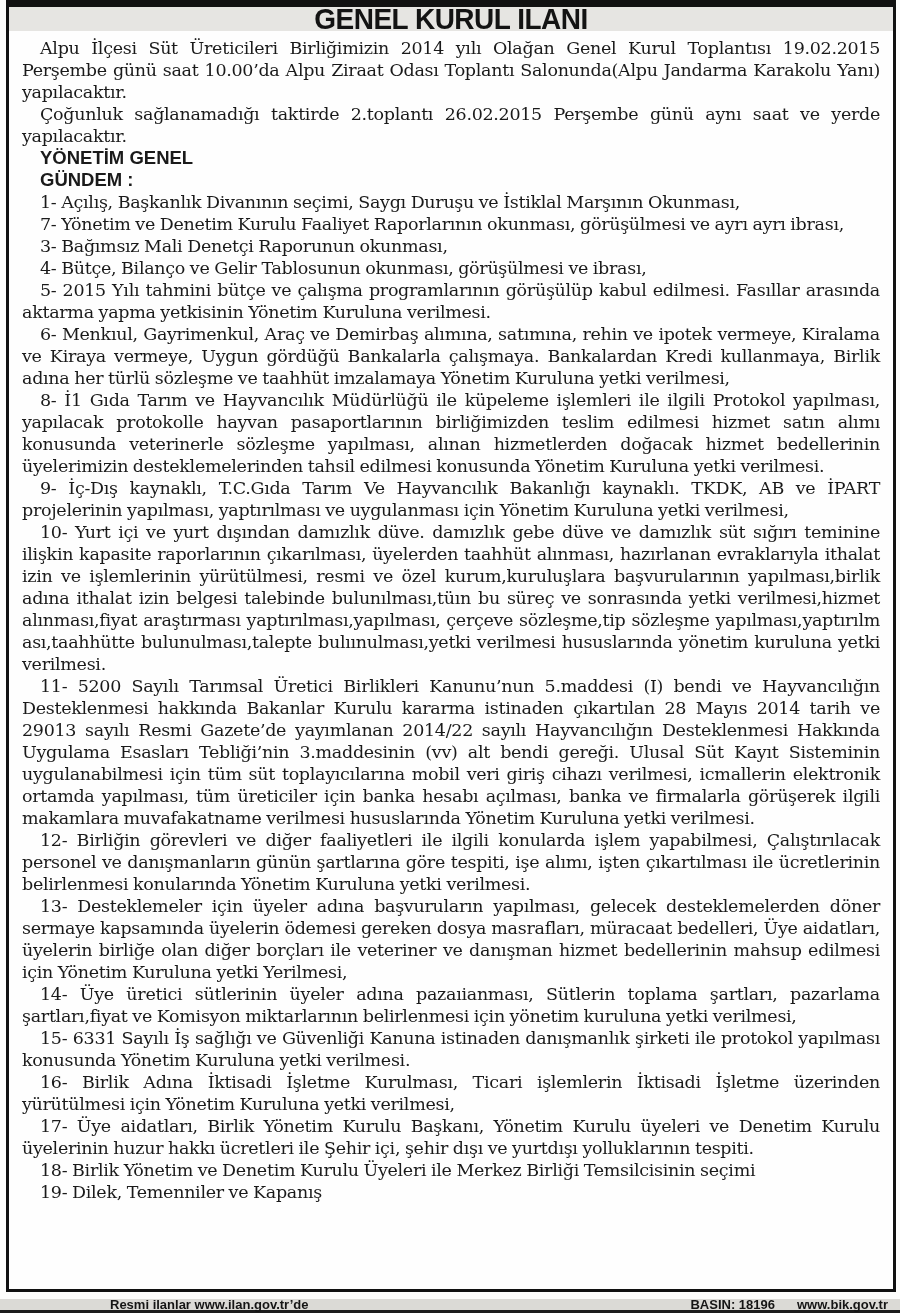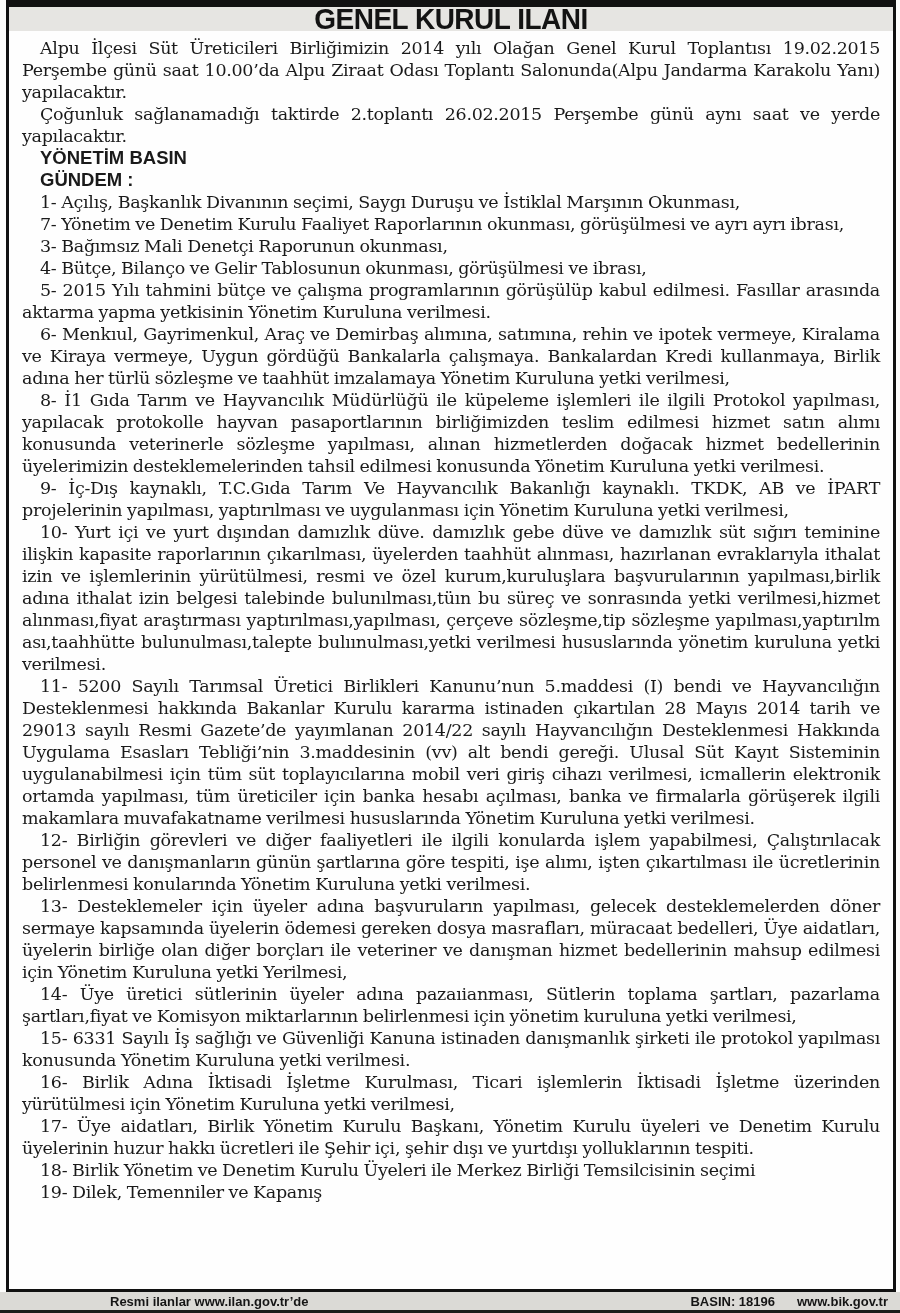--- a/index.html
+++ b/index.html
@@ -45,21 +45,21 @@
     font-family:"Liberation Sans","DejaVu Sans",sans-serif;
     font-weight:700;
     font-size:18.5px;
     text-align:left;
     letter-spacing:0;
     word-spacing:0;
   }
   .footer-bar{
     position:absolute;
     left:0;right:0;bottom:0;
-    height:21px;
+    height:14px;
     background:#dbdad6;
     border-bottom:3px solid #1c1c1c;
     box-sizing:border-box;
     display:flex;align-items:center;
     font-family:"Liberation Sans","DejaVu Sans",sans-serif;
     font-weight:700;
     font-size:13px;
     color:#151515;
   }
   .footer-left{margin-left:110px;}
@@ -69,21 +69,21 @@
 <body>
 
 <div class="page">
   <div class="notice-box">
     <div class="title-band">
       <span class="title">GENEL KURUL İLANI</span>
     </div>
     <div class="doc-body">
       <p>Alpu İlçesi Süt Üreticileri Birliğimizin 2014 yılı Olağan Genel Kurul Toplantısı 19.02.2015 Perşembe günü saat 10.00’da Alpu Ziraat Odası Toplantı Salonunda(Alpu Jandarma Karakolu Yanı) yapılacaktır.</p>
       <p>Çoğunluk sağlanamadığı taktirde 2.toplantı 26.02.2015 Perşembe günü aynı saat ve yerde yapılacaktır.</p>
-      <p class="heading">YÖNETİM BASIN</p>
+      <p class="heading">YÖNETİM GENEL</p>
       <p class="heading">GÜNDEM :</p>
       <p>1- Açılış, Başkanlık Divanının seçimi, Saygı Duruşu ve İstiklal Marşının Okunması,</p>
       <p>7- Yönetim ve Denetim Kurulu Faaliyet Raporlarının okunması, görüşülmesi ve ayrı ayrı ibrası,</p>
       <p>3- Bağımsız Mali Denetçi Raporunun okunması,</p>
       <p>4- Bütçe, Bilanço ve Gelir Tablosunun okunması, görüşülmesi ve ibrası,</p>
       <p>5- 2015 Yılı tahmini bütçe ve çalışma programlarının görüşülüp kabul edilmesi. Fasıllar arasında aktarma yapma yetkisinin Yönetim Kuruluna verilmesi.</p>
       <p>6- Menkıul, Gayrimenkul, Araç ve Demirbaş alımına, satımına, rehin ve ipotek vermeye, Kiralama ve Kiraya vermeye, Uygun gördüğü Bankalarla çalışmaya. Bankalardan Kredi kullanmaya, Birlik adına her türlü sözleşme ve taahhüt imzalamaya Yönetim Kuruluna yetki verilmesi,</p>
       <p>8- İ1 Gıda Tarım ve Hayvancılık Müdürlüğü ile küpeleme işlemleri ile ilgili Protokol yapılması, yapılacak protokolle hayvan pasaportlarının birliğimizden teslim edilmesi hizmet satın alımı konusunda veterinerle sözleşme yapılması, alınan hizmetlerden doğacak hizmet bedellerinin üyelerimizin desteklemelerinden tahsil edilmesi konusunda Yönetim Kuruluna yetki verilmesi.</p>
       <p>9- İç-Dış kaynaklı, T.C.Gıda Tarım Ve Hayvancılık Bakanlığı kaynaklı. TKDK, AB ve İPART projelerinin yapılması, yaptırılması ve uygulanması için Yönetim Kuruluna yetki verilmesi,</p>
       <p>10- Yurt içi ve yurt dışından damızlık düve. damızlık gebe düve ve damızlık süt sığırı teminine ilişkin kapasite raporlarının çıkarılması, üyelerden taahhüt alınması, hazırlanan evraklarıyla ithalat izin ve işlemlerinin yürütülmesi, resmi ve özel kurum,kuruluşlara başvurularının yapılması,birlik adına ithalat izin belgesi talebinde bulunılması,tüın bu süreç ve sonrasında yetki verilmesi,hizmet alınması,fiyat araştırması yaptırılması,yapılması, çerçeve sözleşme,tip sözleşme yapılması,yaptırılm ası,taahhütte bulunulması,talepte bulıınulması,yetki verilmesi hususlarında yönetim kuruluna yetki verilmesi.</p>

